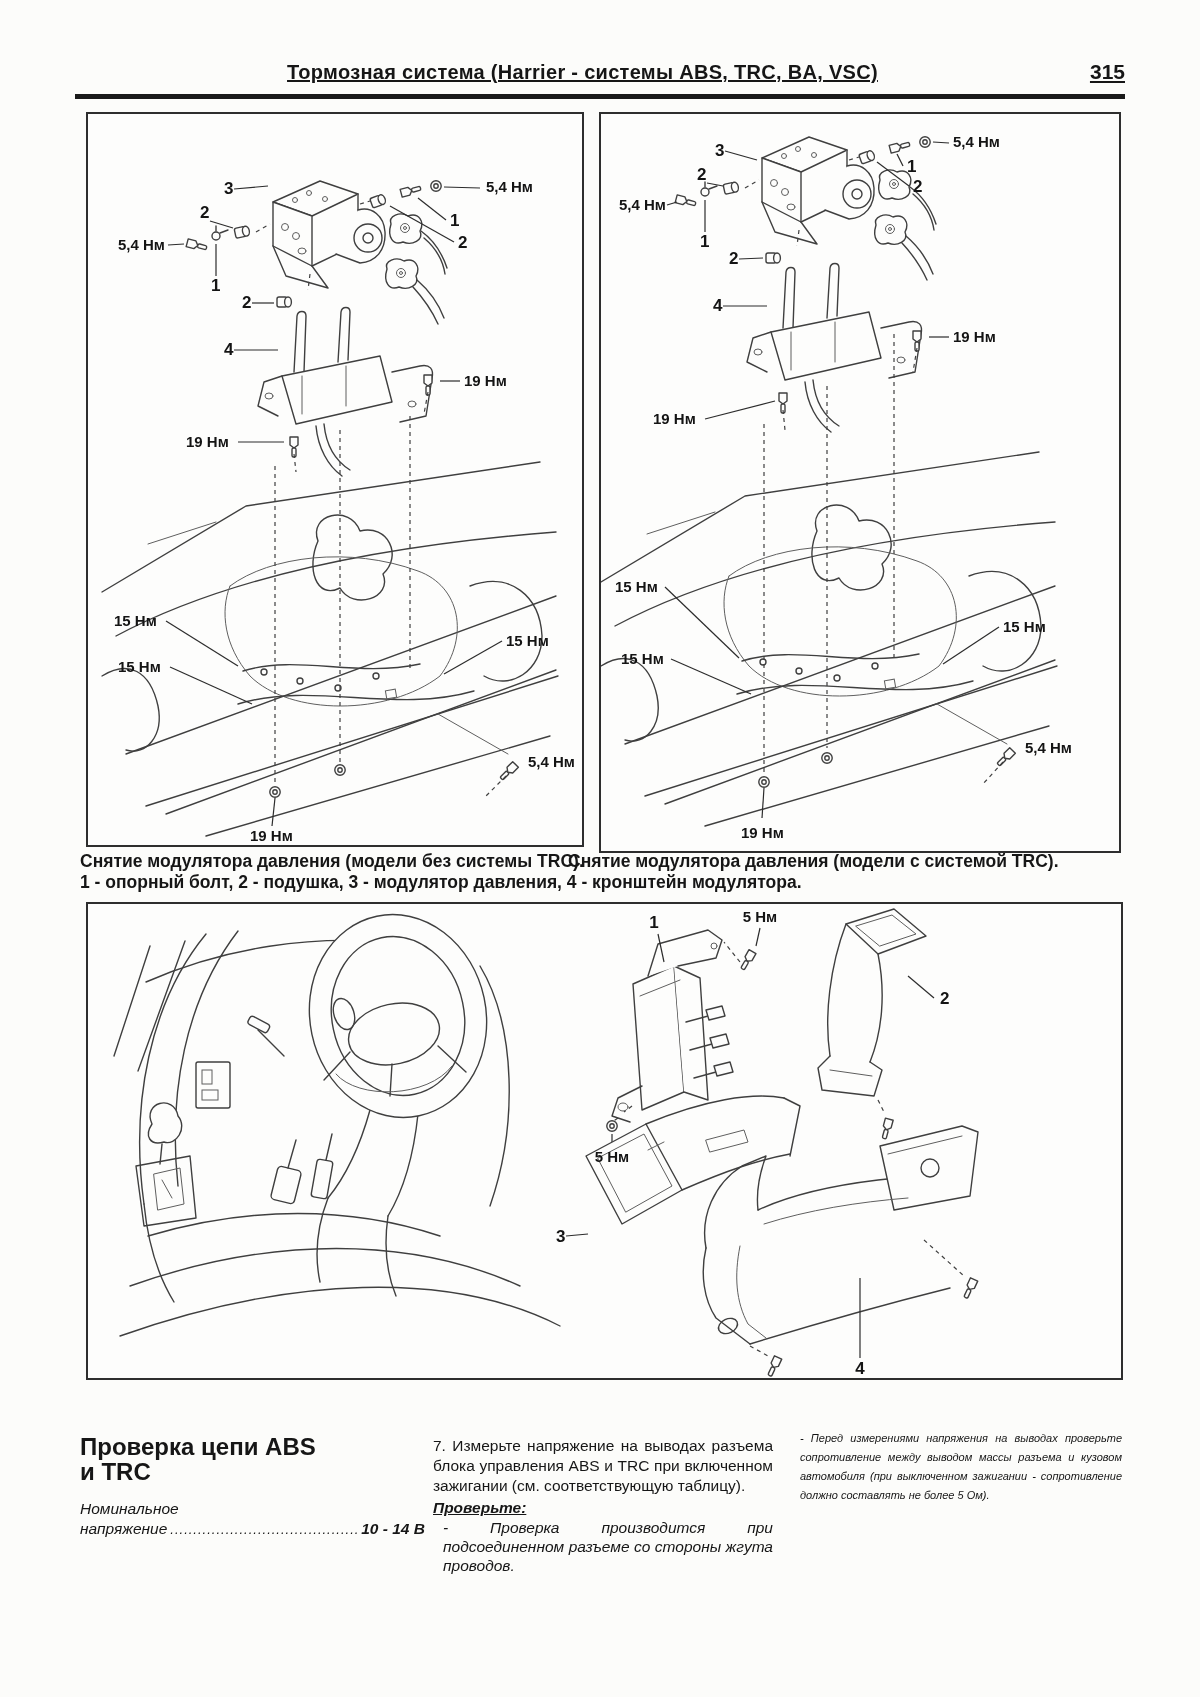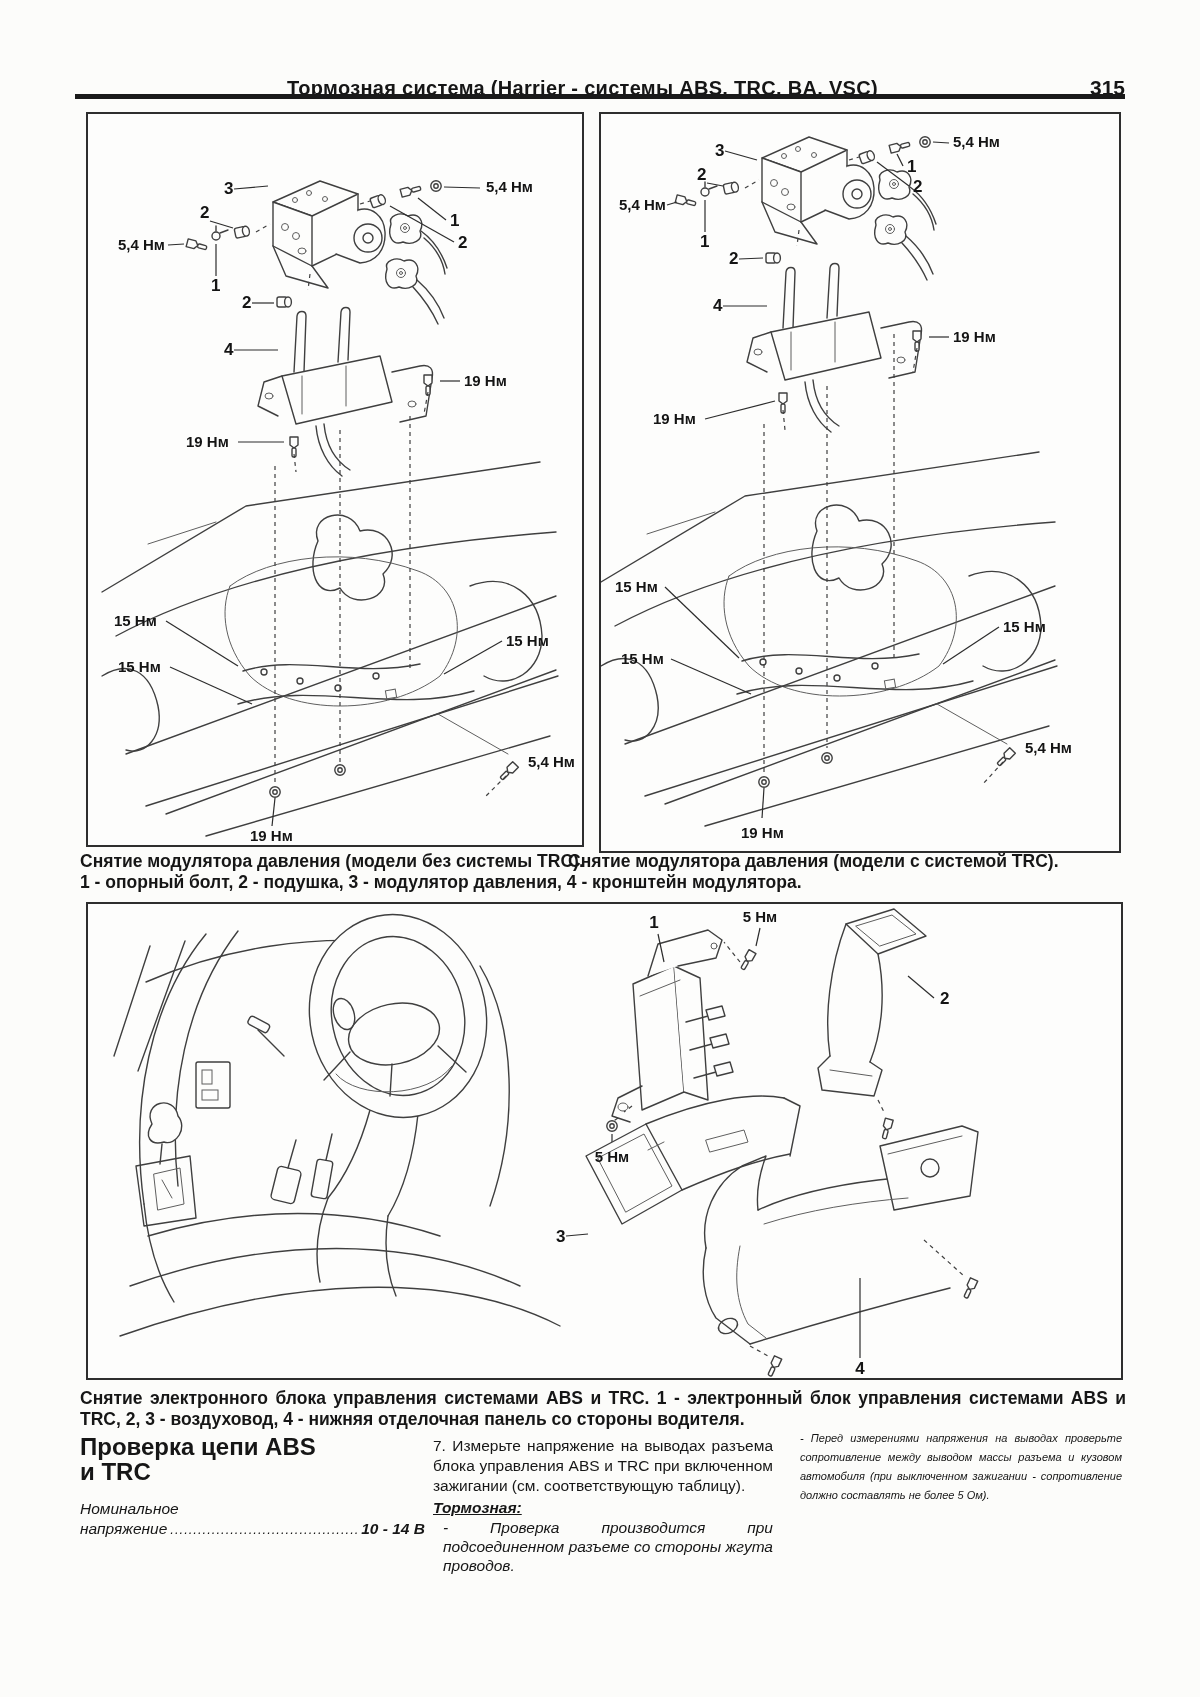--- a/index.html
+++ b/index.html
@@ -1,18 +1,18 @@
 <!DOCTYPE html>
 <html><head>
 <meta charset="utf-8">
 <style>
   html,body{margin:0;padding:0;background:#e8e8e6;}
   #page{position:relative;width:1200px;height:1697px;background:#fcfcfa;font-family:"Liberation Sans",sans-serif;color:#161616;overflow:hidden;}
   
-  #hdr{position:absolute;left:75px;top:76px;width:1050px;display:flex;align-items:flex-end;text-decoration:underline;}
+  #hdr{position:absolute;left:75px;top:60px;width:1050px;display:flex;align-items:flex-end;text-decoration:underline;}
   #hdr .t{flex:1;text-align:center;font-size:20px;font-weight:bold;letter-spacing:.3px;}
   #hdr .n{font-size:21px;font-weight:bold;}
   #rule{position:absolute;left:75px;top:94px;width:1050px;height:5px;background:#1a1a1a;}
   
   .panel{position:absolute;border:2px solid #2e2e2e;background:#fdfdfc;}
   #pL{left:86px;top:112px;width:494px;height:731px;}
   #pR{left:599px;top:112px;width:518px;height:737px;}
   #pM{left:86px;top:902px;width:1033px;height:474px;}
   svg{display:block;}
   .sk{fill:none;stroke:#3f3f3f;stroke-width:1.4;stroke-linecap:round;stroke-linejoin:round;}
@@ -350,38 +350,37 @@
           <path class="ld" d="M846,94 L820,72"></path>
         <text class="tq" x="524" y="258" text-anchor="middle">5 Нм</text>
         <text class="pn" x="468" y="338">3</text>
           <path class="ld" d="M478,332 L500,330"></path>
         <text class="pn" x="772" y="470" text-anchor="middle">4</text>
           <path class="ld" d="M772,374 L772,454"></path>
       </g>
     </svg>
   </div>
 
-  <div class="cap" id="cap2">Снятие электронного блока управления системами ABS и TRC. 1 - электронный блок управления системами ABS и TRC, 2, 3 - воздуховод, 4 - нижняя отделочная панель со стороны водителя.</div>
 
   <div id="col1">
     <h2>Проверка цепи ABS</h2>
     <h2>и TRC</h2>
     <div class="spec">
       <div>Номинальное</div>
       <div class="specline">
         <span>напряжение</span>
         <span class="dots">.............................................</span>
         <span class="specval">10 - 14 В</span>
       </div>
     </div>
   </div>
 
   <div id="col2">
     <div class="body">7. Измерьте напряжение на выводах разъема блока управления ABS и TRC при включенном зажигании (см. соответствующую таблицу).</div>
-    <div class="noteh">Тормозная:</div>
+    <div class="noteh">Проверьте:</div>
     <div class="note">- Проверка производится при подсоединенном разъеме со стороны жгута проводов.</div>
   </div>
 
   <div id="col3">
     <div>- Перед измерениями напряжения на выводах проверьте сопротивление между выводом массы разъема и кузовом автомобиля (при выключенном зажигании - сопротивление должно составлять не более 5 Ом).</div>
   </div>
 
 </div>
 
 </body></html>

